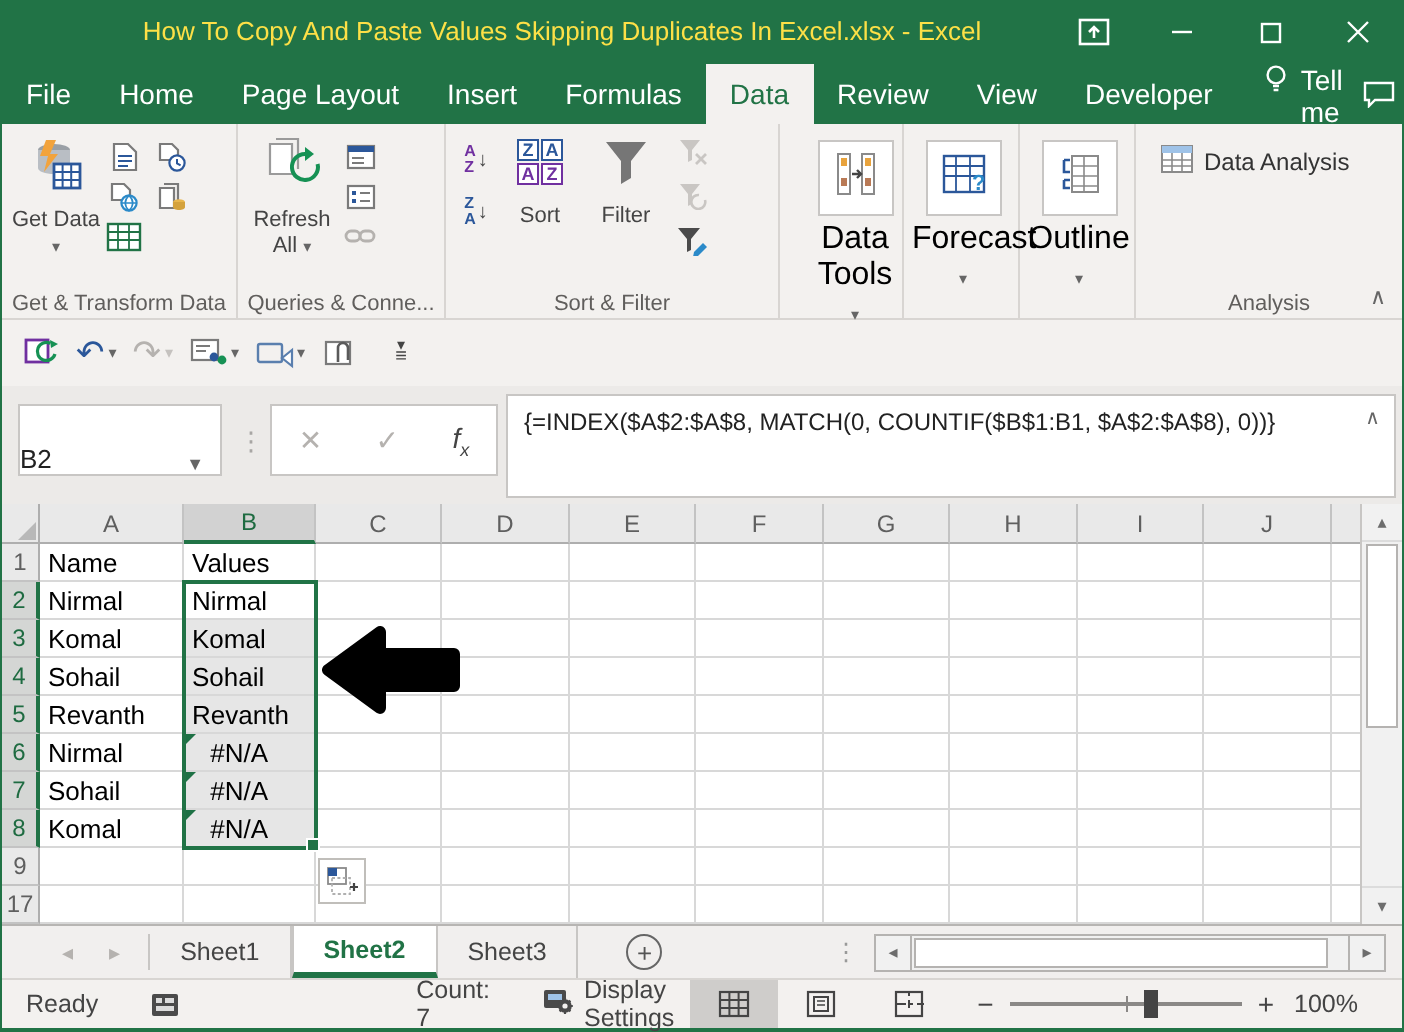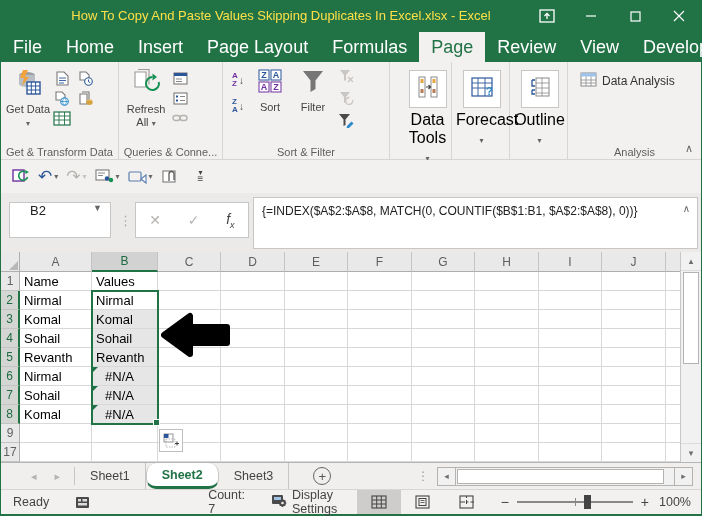--- a/index.html
+++ b/index.html
@@ -9,21 +9,21 @@
             border-left:1px solid #217346; border-right:1px solid #217346; border-bottom:2px solid #217346; }
 
   
   .titlebar { position:absolute; left:0; top:0; right:0; height:32px; background:#217346; color:#fde047; }
   .title { position:absolute; left:0; right:140px; top:0; height:32px; line-height:32px; text-align:center; font-size:13px; white-space:nowrap; }
   .win-controls { position:absolute; right:0; top:0; height:32px; display:flex; align-items:center; }
   .win-btn { width:44px; height:32px; display:flex; align-items:center; justify-content:center; color:#fff; font-size:13px; }
   .ribbon-display-icon svg, .win-btn svg { display:block; }
 
   
-  .menubar { position:absolute; left:0; top:32px; right:0; height:30px; background:#217346; display:flex; align-items:stretch; color:#fff; font-size:18px; }
+  .menubar { position:absolute; left:0; top:32px; right:0; height:30px; background:#217346; display:flex; align-items:stretch; color:#fff; font-size:14px; }
   .mtab { padding:0 12px; display:flex; align-items:center; white-space:nowrap; }
   .mtab.active { background:#f3f1ef; color:#217346; }
   .tellme { display:flex; align-items:flex-start; gap:6px; padding:0 10px; margin-left:4px; }
   .feedback { margin-left:auto; margin-right:14px; display:flex; align-items:center; }
 
   
   .ribbon { position:absolute; left:0; top:62px; right:0; height:98px; background:#f3f1ef; border-bottom:1px solid #d8d5d2; display:flex; }
   .rgroup { position:relative; height:100%; border-right:1px solid #d8d5d2; padding:4px 2px 14px 4px; display:flex; align-items:flex-start; }
   .rgroup-label { position:absolute; left:0; right:0; bottom:1px; text-align:center; font-size:11px; color:#605e5c; white-space:nowrap; overflow:hidden; }
   .bigbtn { display:flex; flex-direction:column; align-items:center; width:46px; margin-top:2px; }
@@ -41,21 +41,21 @@
   
   .qat { position:absolute; left:0; top:160px; right:0; height:33px; background:#f3f1ef; display:flex; align-items:center; padding-left:8px; gap:2px; }
   .qbtn { display:flex; align-items:center; padding:3px 3px; color:#2b579a; }
   .qbtn .caret { margin-left:2px; }
   .qat-sep { width:10px; }
   .glyph-undo { color:#2b579a; font-size:17px; line-height:1; }
   .glyph-redo { color:#b5b2af; font-size:17px; line-height:1; }
 
   
   .formula-row { position:absolute; left:0; top:193px; right:0; height:59px; background:#eceae8; }
-  .namebox { position:absolute; left:8px; top:9px; width:102px; height:36px; background:#fff; border:1px solid #c8c6c4; display:flex; align-items:flex-start; font-size:13px; color:#222; padding-left:20px; }
+  .namebox { position:absolute; left:8px; top:9px; width:102px; height:36px; background:#fff; border:1px solid #c8c6c4; display:flex; align-items:flex-end; font-size:13px; color:#222; padding-left:0; }
   .namebox .nb-caret { margin-left:auto; margin-right:8px; color:#666; font-size:9px; }
   .fdots { position:absolute; left:118px; top:9px; height:36px; display:flex; align-items:center; color:#a8a6a4; font-size:13px; }
   .fxbox { position:absolute; left:134px; top:9px; width:114px; height:36px; background:#fff; border:1px solid #c8c6c4; display:flex; align-items:center; justify-content:space-around; }
   .fx-cancel, .fx-enter { color:#b5b2af; font-size:14px; }
   .fx-label { color:#444; font-size:14px; font-style:italic; }
   .fx-label sub { font-size:9px; }
   .formulabox { position:absolute; left:252px; top:4px; right:3px; height:52px; background:#fff; border:1px solid #c8c6c4; }
   .formulatext { position:absolute; left:8px; top:6px; right:26px; font-size:12px; color:#222; white-space:nowrap; overflow:hidden; }
   .formula-collapse { position:absolute; right:7px; top:5px; color:#666; font-size:10px; }
 
@@ -81,21 +81,21 @@
   .v-scroll { position:absolute; right:0; top:0; bottom:0; width:21px; background:#f1f1f1; border-left:1px solid #c8c6c4; display:flex; flex-direction:column; }
   .v-arrow { height:19px; display:flex; align-items:center; justify-content:center; color:#6d6d6d; font-size:9px; background:#f1f1f1; border-bottom:1px solid #dcdcdc; }
   .v-arrow.bottom { border-top:1px solid #dcdcdc; border-bottom:none; margin-top:auto; }
   .v-thumb { height:92px; margin:1px 2px; background:#fff; border:1px solid #b5b3b1; }
 
   
   .tabbar { position:absolute; left:0; top:462px; right:0; height:27px; background:#f1efee; border-top:1px solid #b7b5b3; display:flex; align-items:stretch; font-size:12.5px; color:#444; }
   .tab-nav { display:flex; align-items:center; gap:18px; padding:0 14px 0 30px; color:#b5b2af; font-size:11px; }
   .tabbar .vdiv { width:1px; background:#c8c6c4; margin:4px 0; }
   .stab { padding:0 15px; display:flex; align-items:center; border-right:1px solid #c8c6c4; }
-  .stab.active { background:#fff; color:#217346; font-weight:bold; border-bottom:3px solid #217346; border-left:1px solid #c8c6c4;border-radius:10px; }
+  .stab.active { background:#fff; color:#217346; font-weight:bold; border-bottom:3px solid #217346; border-left:1px solid #c8c6c4; }
   .newsheet { width:18px; height:18px; border:1px solid #666; border-radius:50%; color:#555; display:flex; align-items:center; justify-content:center; font-size:13px; margin:4px 0 0 24px; }
   .tab-dots { margin-left:auto; display:flex; align-items:center; color:#999; font-size:12px; padding-right:8px; }
   .h-scroll { display:flex; align-items:center; width:256px; margin-right:8px; }
   .h-arrow { width:19px; height:19px; border:1px solid #b5b3b1; background:#f1f1f1; color:#6d6d6d; font-size:9px; display:flex; align-items:center; justify-content:center; }
   .h-track { flex:1; height:19px; border-top:1px solid #b5b3b1; border-bottom:1px solid #b5b3b1; background:#f1f1f1; padding:1px; }
   .h-thumb { width:96%; height:100%; background:#fff; border:1px solid #b5b3b1; }
 
   
   .statusbar { position:absolute; left:0; top:489px; right:0; height:25px; background:#f3f1ef; border-top:1px solid #d8d5d2; display:flex; align-items:center; font-size:12.5px; color:#444; }
   .sb-ready { padding-left:12px; }
@@ -103,21 +103,21 @@
   .sb-count { margin-left:118px; }
   .sb-display { margin-left:26px; display:flex; align-items:center; gap:5px; }
   .sb-views { margin-left:auto; display:flex; align-items:stretch; height:100%; }
   .view-btn { width:44px; display:flex; align-items:center; justify-content:center; }
   .view-btn.active { background:#cfcdcb; }
   .zoom-area { display:flex; align-items:center; gap:8px; padding:0 10px 0 12px; }
   .zoom-minus,.zoom-plus { font-size:14px; color:#444; }
   .zoom-track { position:relative; width:116px; height:2px; background:#8a8886; }
   .zoom-notch { position:absolute; left:50%; top:-3px; width:1px; height:8px; background:#8a8886; }
   .zoom-thumb { position:absolute; left:58%; top:-6px; width:7px; height:14px; background:#444; }
-  .zoom-pct { padding-right:10px; }
+  .zoom-pct { padding-right:22px; }
 </style>
 </head>
 <body>
 
 <div class="window">
 
   <div class="titlebar">
     <div class="title">How To Copy And Paste Values Skipping Duplicates In Excel.xlsx  -  Excel</div>
     <div class="win-controls">
       <div class="win-btn">
@@ -141,24 +141,24 @@
             <path d="M1 1 L11 11 M11 1 L1 11" stroke="#fff" stroke-width="1.2"></path>
           </svg>
       </div>
     </div>
   </div>
 
   <div class="menubar">
     <div id="menu-tabs" style="display:flex;align-items:stretch;">
         <div class="mtab">File</div>
         <div class="mtab">Home</div>
+        <div class="mtab">Page Layout</div>
         <div class="mtab">Insert</div>
-        <div class="mtab">Page Layout</div>
         <div class="mtab">Formulas</div>
-        <div class="mtab active">Page</div>
+        <div class="mtab active">Data</div>
         <div class="mtab">Review</div>
         <div class="mtab">View</div>
         <div class="mtab">Developer</div>
       </div>
     <div class="tellme">
       <span>
         <svg width="12" height="15" viewBox="0 0 12 15">
             <circle cx="6" cy="5.5" r="4.2" fill="none" stroke="#fff" stroke-width="1.2"></circle>
             <path d="M4.5 11 h3 M4.8 13 h2.4" stroke="#fff" stroke-width="1.2"></path>
           </svg>

